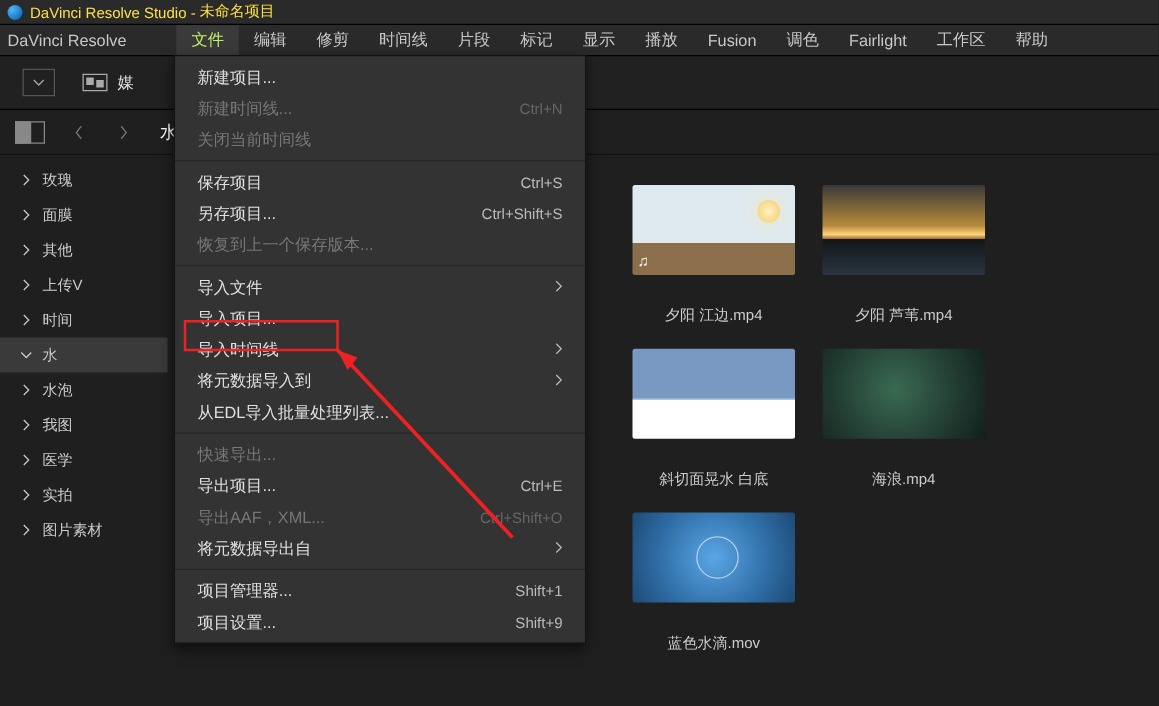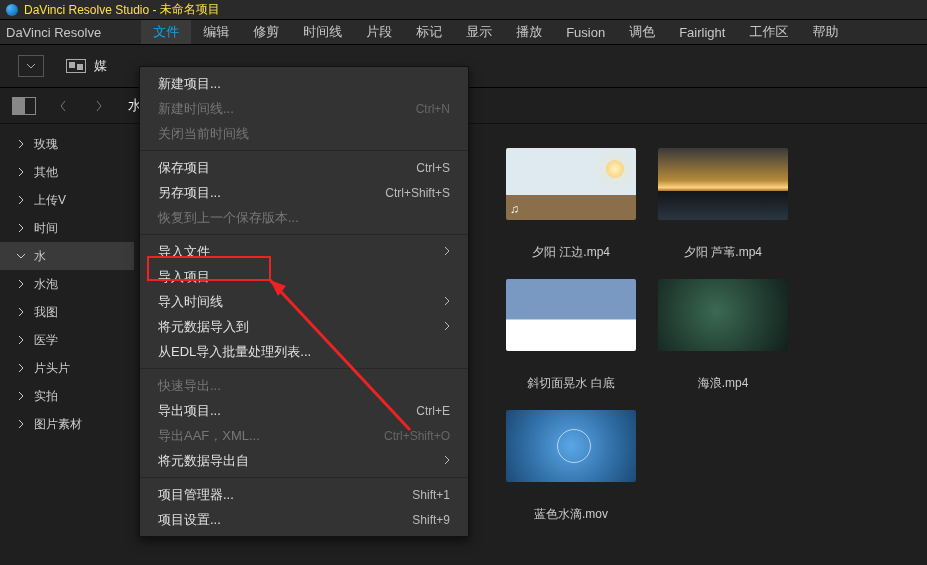--- a/index.html
+++ b/index.html
@@ -4,21 +4,21 @@
 <style>
   * { margin: 0; padding: 0; box-sizing: border-box; font-family: "Microsoft YaHei", Arial, sans-serif; }
   body { background: #1f1f1f; width: 927px; height: 565px; overflow: hidden; position: relative; color: #ccc; }
   
   .titlebar { height: 20px; background: #2a2a2a; display: flex; align-items: center; padding: 0 6px; font-size: 12px; color: #fde047; border-bottom: 1px solid #000; }
   .titlebar .app-icon { width: 12px; height: 12px; border-radius: 50%; background: radial-gradient(circle at 30% 30%, #4db8ff, #005a9e); margin-right: 6px; }
   
   .menubar { height: 24px; background: #2a2a2a; display: flex; align-items: center; padding: 0 6px; font-size: 13px; color: #c8c8c8; }
   .menubar .app-name { margin-right: 40px; font-size: 13px; }
   .menubar .menu-item { padding: 0 12px; height: 24px; display: flex; align-items: center; cursor: pointer; }
-  .menubar .menu-item.active { background: #3a3a3a; color: #0ea5e9; }
+  .menubar .menu-item.active { background: #3a3a3a; color: #bef264; }
   
   .toolbar { height: 44px; background: #212121; display: flex; align-items: center; border-top: 1px solid #000; border-bottom: 1px solid #000; }
   .toolbar .down-btn { width: 26px; height: 22px; border: 1px solid #555; margin: 0 12px 0 18px; display:flex; align-items:center; justify-content:center; }
   .toolbar .down-btn svg { width:10px; height:6px; stroke:#aaa; fill:none; }
   .toolbar .media-tab { display:flex; align-items:center; font-size:13px; color:#e0e0e0; padding: 0 10px; }
   .toolbar .media-tab .media-icon { width:20px; height:14px; border:1px solid #aaa; margin-right:8px; position:relative; }
   .toolbar .media-tab .media-icon::before, .toolbar .media-tab .media-icon::after { content:""; position:absolute; width:6px; height:6px; background:#aaa; }
   .toolbar .media-tab .media-icon::before { top:2px; left:2px; }
   .toolbar .media-tab .media-icon::after { bottom:2px; right:2px; }
   
@@ -47,21 +47,21 @@
   
   .img.t1 { background: linear-gradient(to bottom, #dfeaf0 65%, #8a6f4a 65%); }
   .img.t1::after { content:""; position:absolute; top:12px; right:12px; width:18px; height:18px; border-radius:50%; background:radial-gradient(circle,#fff3c0,#f5c86b); box-shadow:0 0 14px rgba(255,230,150,0.7); }
   .img.t2 { background: linear-gradient(to bottom, #393939 0%, #b58a3a 45%, #ffd27a 55%, #a06a2a 60%, #12161a 60%, #2a3640 100%); }
   .img.t3 { background: linear-gradient(to bottom, #7a99c2 55%, #cfe3f5 56%, #7a99c2 57%, #fff 57%); }
   .img.t4 { background: radial-gradient(circle at 45% 45%, #3a6a52 0%, #223c32 60%, #10201a 100%); }
   .img.t5 { background: radial-gradient(circle at 50% 50%, #5aa6e6 0%, #2f6da5 60%, #1d4a75 100%); }
   .img.t5::after { content:""; position:absolute; top:50%; left:52%; width:32px; height:32px; border:1px solid rgba(255,255,255,.6); border-radius:50%; transform:translate(-50%,-50%); }
   
   
-  .dropdown { position:absolute; top:44px; left:139px; width:330px; background:#333; border:1px solid #111; box-shadow:0 4px 10px rgba(0,0,0,.6); padding:4px 0;margin-top:22px; }
+  .dropdown { position:absolute; top:44px; left:139px; width:330px; background:#333; border:1px solid #111; box-shadow:0 4px 10px rgba(0,0,0,.6); padding:4px 0; }
   .dd-item { display:flex; align-items:center; height:25px; padding: 0 18px; font-size:13px; color:#e0e0e0; position:relative; }
   .dd-item.disabled { color:#777; }
   .dd-item .shortcut { margin-left:auto; color:#bbb; font-size:12px; }
   .dd-item.disabled .shortcut { color:#666; }
   .dd-item .sub-arrow { margin-left:auto; }
   .dd-item .sub-arrow svg { width:6px; height:10px; stroke:#bbb; fill:none; }
   .dd-sep { height:1px; background:#272727; margin:4px 0; }
   
   
   .anno-box { position:absolute; border:2px solid #e22; }
@@ -135,20 +135,28 @@
           </svg>
         </span>
         <span>玫瑰</span>
       </div>
       <div class="side-item">
         <span class="chev">
           <svg viewBox="0 0 6 10">
             <polyline points="1,1 5,5 1,9"></polyline>
           </svg>
         </span>
+        <span>面膜</span>
+      </div>
+      <div class="side-item">
+        <span class="chev">
+          <svg viewBox="0 0 6 10">
+            <polyline points="1,1 5,5 1,9"></polyline>
+          </svg>
+        </span>
         <span>其他</span>
       </div>
       <div class="side-item">
         <span class="chev">
           <svg viewBox="0 0 6 10">
             <polyline points="1,1 5,5 1,9"></polyline>
           </svg>
         </span>
         <span>上传V</span>
       </div>
@@ -184,28 +192,20 @@
         </span>
         <span>我图</span>
       </div>
       <div class="side-item">
         <span class="chev">
           <svg viewBox="0 0 6 10">
             <polyline points="1,1 5,5 1,9"></polyline>
           </svg>
         </span>
         <span>医学</span>
-      </div>
-      <div class="side-item">
-        <span class="chev">
-          <svg viewBox="0 0 6 10">
-            <polyline points="1,1 5,5 1,9"></polyline>
-          </svg>
-        </span>
-        <span>片头片</span>
       </div>
       <div class="side-item">
         <span class="chev">
           <svg viewBox="0 0 6 10">
             <polyline points="1,1 5,5 1,9"></polyline>
           </svg>
         </span>
         <span>实拍</span>
       </div>
       <div class="side-item">

